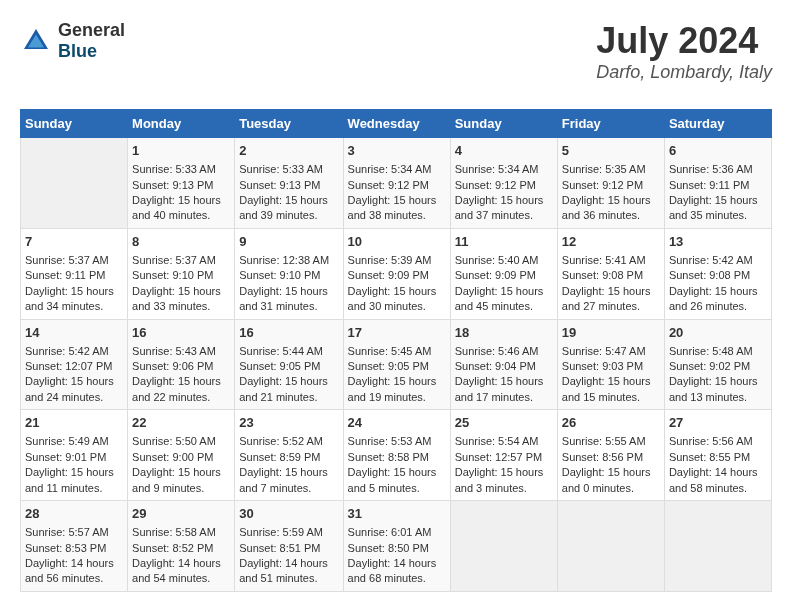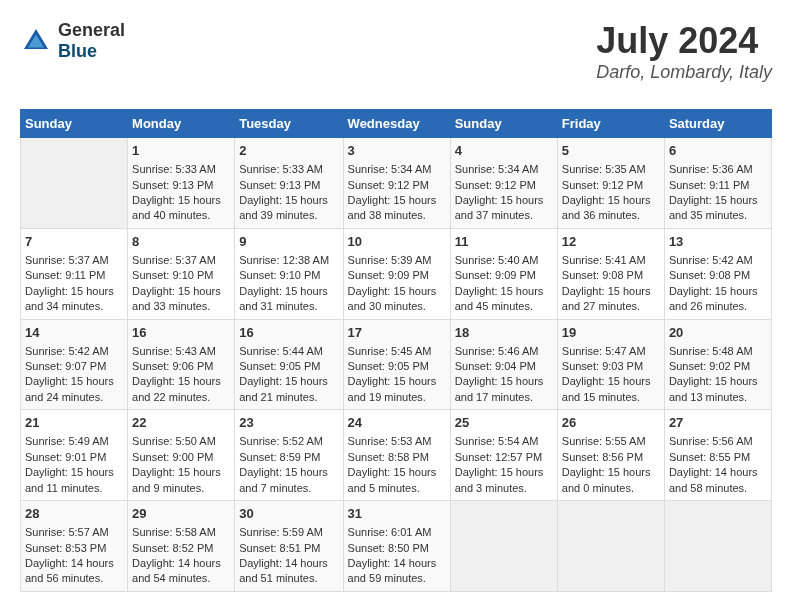--- a/index.html
+++ b/index.html
@@ -215,21 +215,21 @@
           <div>Sunrise: 5:42 AM</div>
           <div>Sunset: 9:08 PM</div>
           <div>Daylight: 15 hours</div>
           <div>and 26 minutes.</div>
         </td>
       </tr>
       <tr>
         <td>
           <span class="day-number">14</span>
           <div>Sunrise: 5:42 AM</div>
-          <div>Sunset: 9:07 PM</div>
+          <div>Sunset: 12:07 PM</div>
           <div>Daylight: 15 hours</div>
           <div>and 24 minutes.</div>
         </td>
         <td>
           <span class="day-number">16</span>
           <div>Sunrise: 5:43 AM</div>
           <div>Sunset: 9:06 PM</div>
           <div>Daylight: 15 hours</div>
           <div>and 22 minutes.</div>
         </td>
@@ -340,20 +340,20 @@
           <div>Sunrise: 5:59 AM</div>
           <div>Sunset: 8:51 PM</div>
           <div>Daylight: 14 hours</div>
           <div>and 51 minutes.</div>
         </td>
         <td>
           <span class="day-number">31</span>
           <div>Sunrise: 6:01 AM</div>
           <div>Sunset: 8:50 PM</div>
           <div>Daylight: 14 hours</div>
-          <div>and 59 minutes.</div>
+          <div>and 68 minutes.</div>
         </td>
         <td class="empty-cell"></td>
         <td class="empty-cell"></td>
         <td class="empty-cell"></td>
       </tr>
     </tbody>
 </table>
 
 </body></html>

